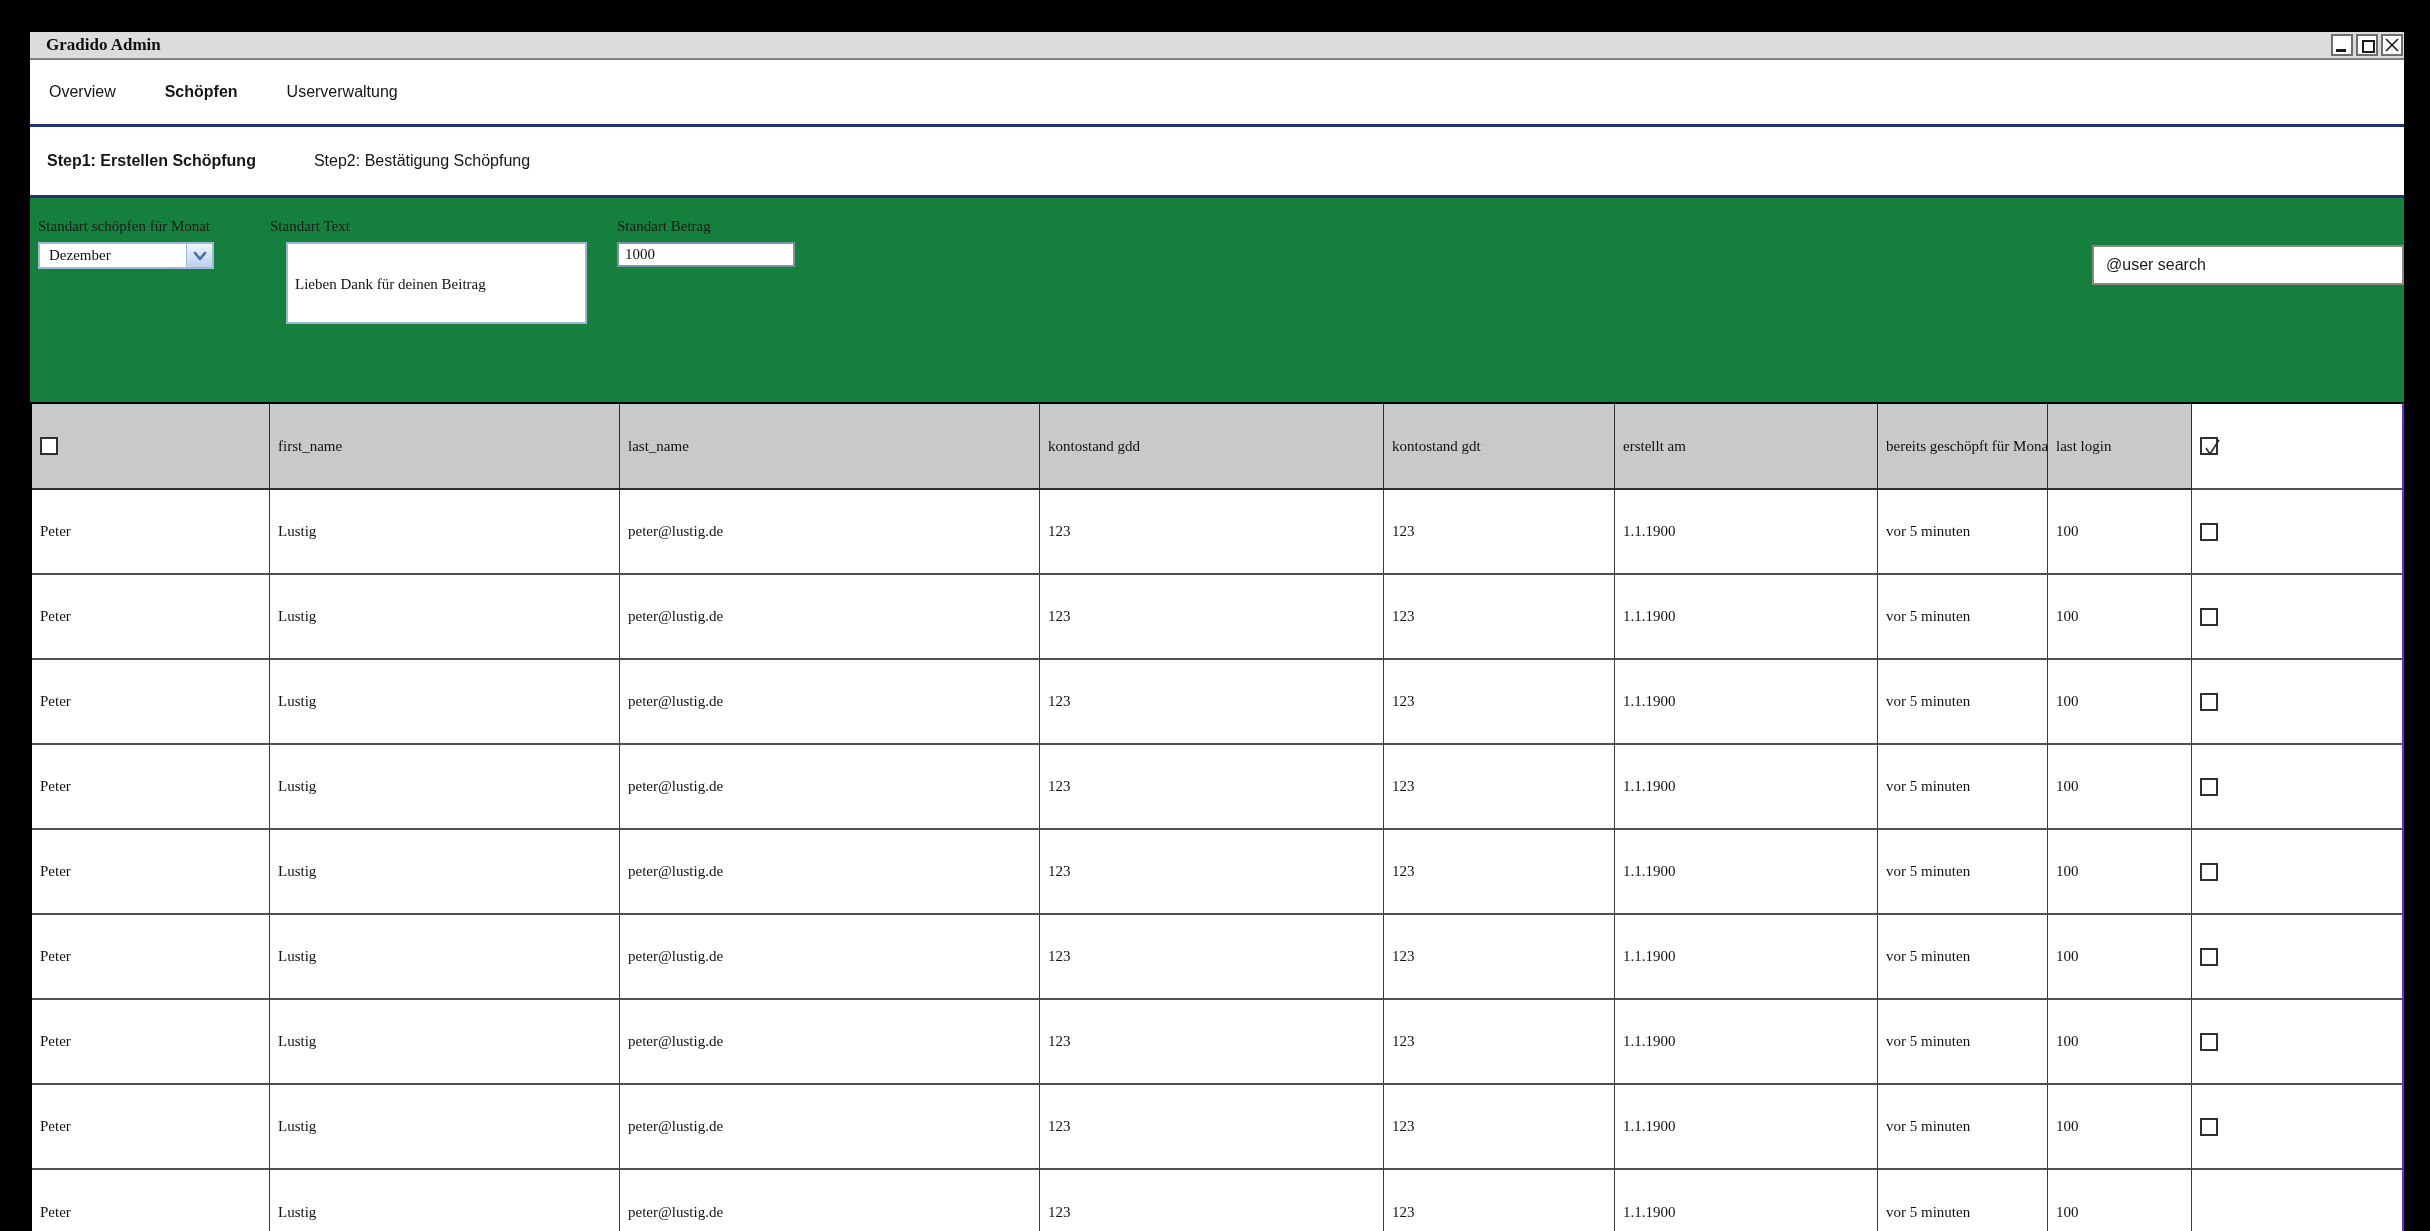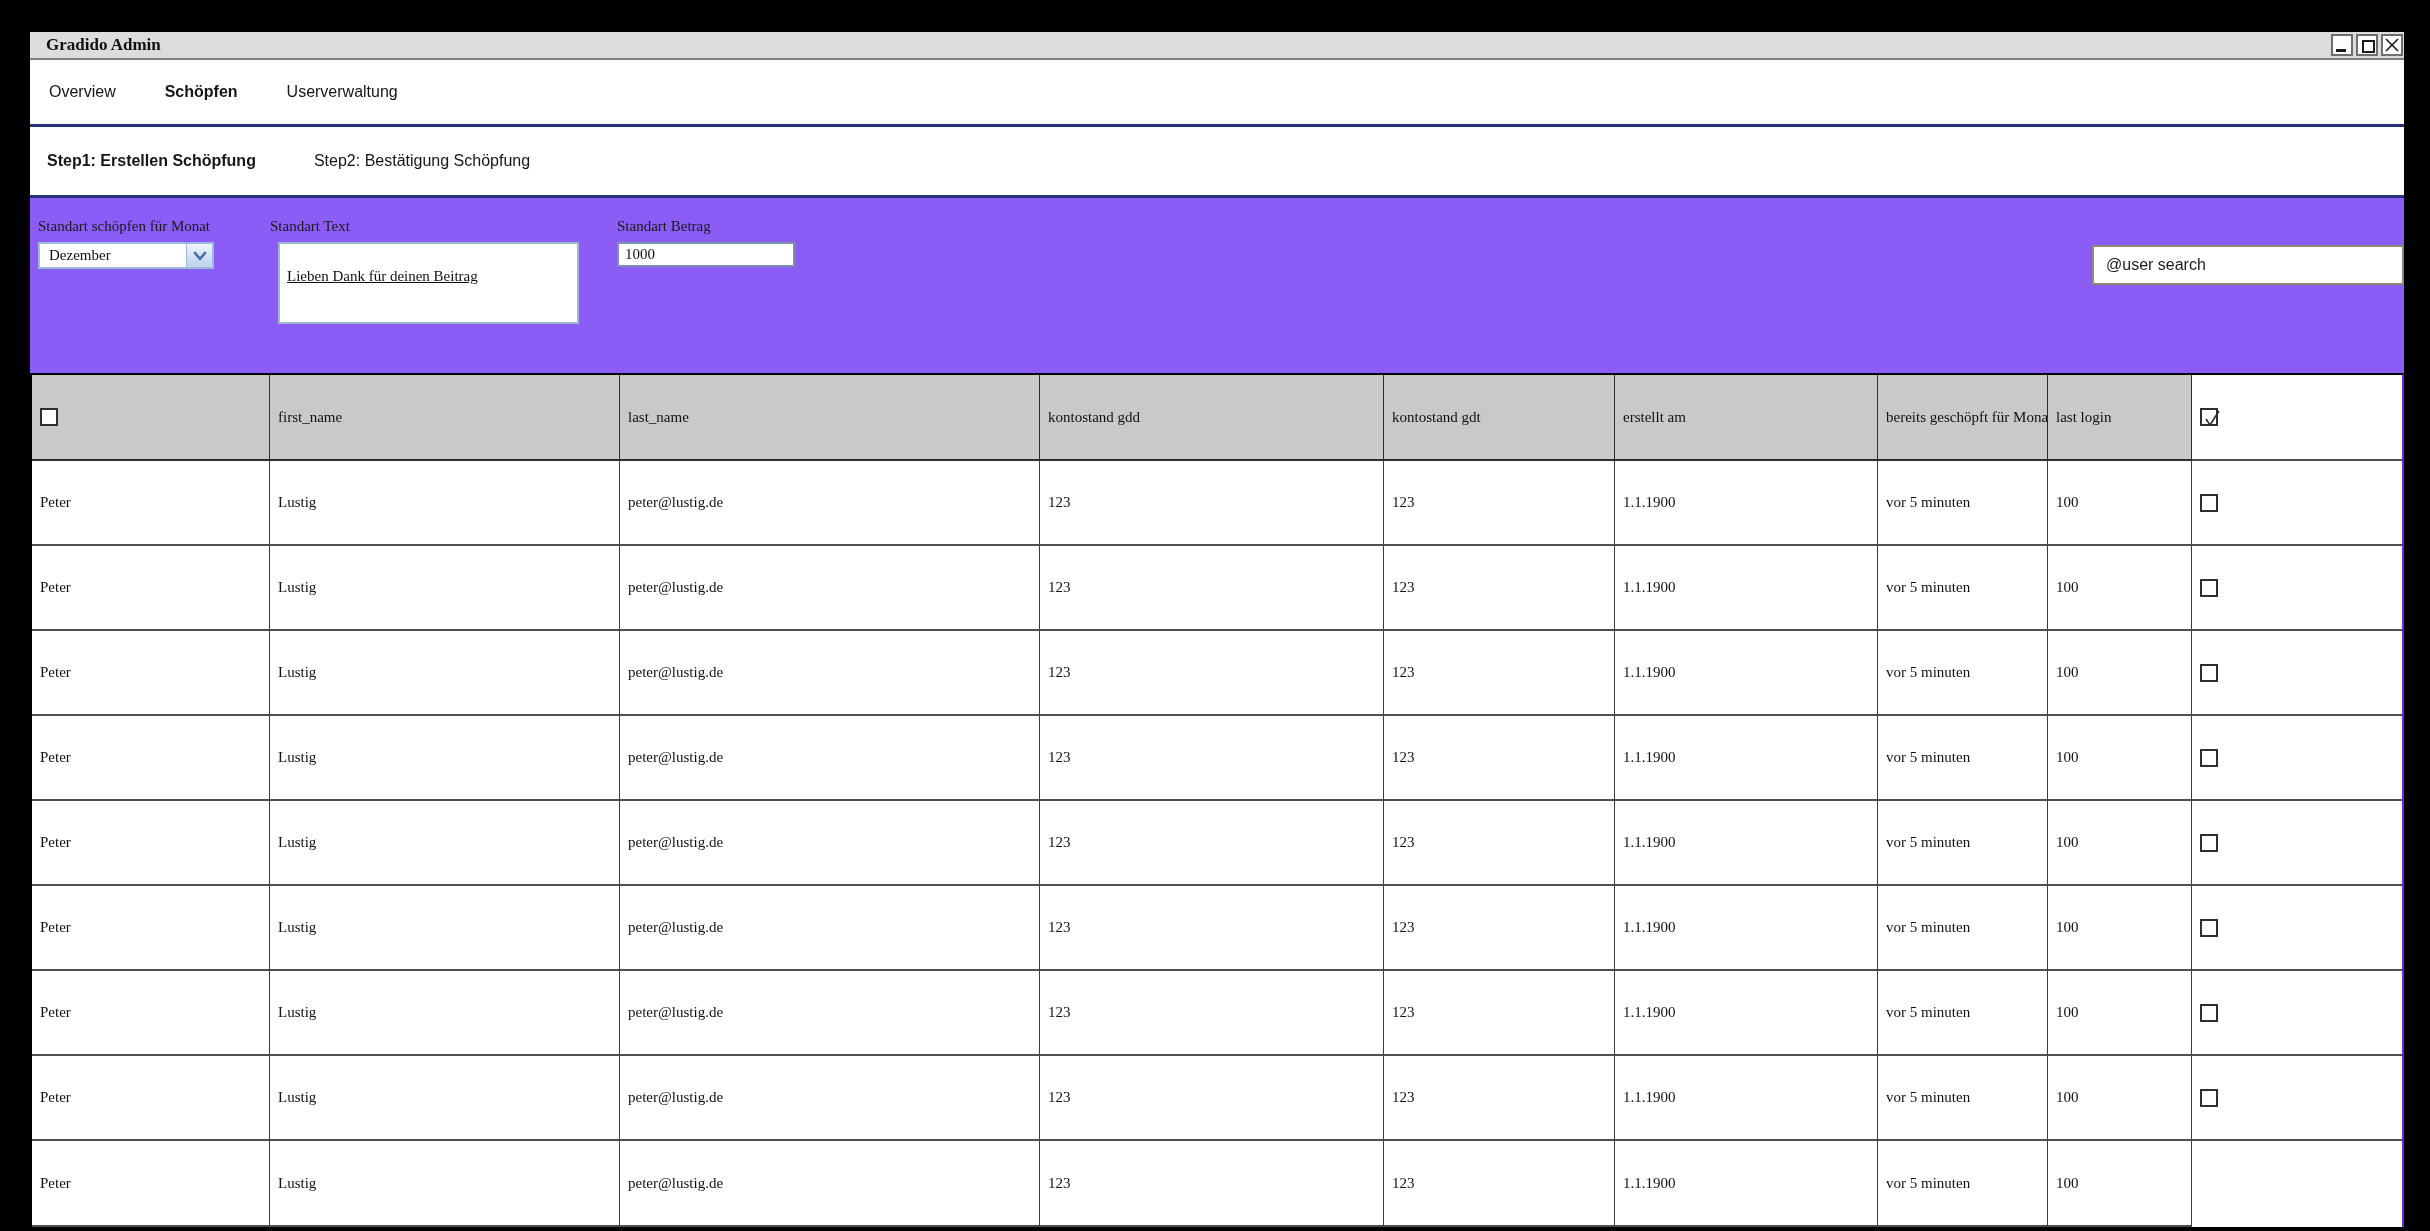--- a/index.html
+++ b/index.html
@@ -42,44 +42,44 @@
   }
   .steps-row {
     height: 71px; border-bottom: 3px solid #233272;
     display: flex; align-items: center; gap: 58px; padding-left: 17px;
     font-family: "Liberation Sans", sans-serif; font-size: 16px; color: #161616;
   }
   .tab, .step { cursor: pointer; white-space: nowrap; }
   .tab.active, .step.active { font-weight: bold; }
 
   
-  .form-area { position: relative; height: 175px; background: #8b5cf6; }
+  .form-area { position: relative; height: 204px; background: #15803d; }
   .field-label {
     position: absolute; font-size: 15px; color: #1a1a1a; white-space: nowrap;
     font-family: "Liberation Serif", serif;
   }
   .lbl-month  { left: 8px;   top: 20px; }
   .lbl-text   { left: 240px; top: 20px; }
   .lbl-amount { left: 587px; top: 20px; }
 
   .select-box {
     position: absolute; left: 8px; top: 44px; width: 176px; height: 27px;
     border: 2px solid #9db8d9; background: #fff; display: flex; align-items: stretch; cursor: pointer;
   }
   .select-value { flex: 1; display: flex; align-items: center; padding-left: 9px; font-size: 15px; color: #111; }
   .select-arrow {
     width: 26px; border-left: 1px solid #9db8d9;
     background: linear-gradient(#eef4fc, #bdd2ec);
     display: flex; align-items: center; justify-content: center;
   }
 
   .textarea-box {
-    position: absolute; left: 248px; top: 44px; width: 301px; height: 82px;
+    position: absolute; left: 256px; top: 44px; width: 301px; height: 82px;
     border: 2px solid #9fb6cf; background: #fff; font-size: 15px; color: #111;
-    padding: 24px 0 0 7px; cursor: text; text-decoration: underline;
+    padding: 32px 0 0 7px; cursor: text;
   }
 
   .amount-input {
     position: absolute; left: 587px; top: 44px; width: 178px; height: 25px;
     border: 2px solid #7a93a8; background: #fff; font-size: 15px; color: #111;
     font-family: "Liberation Serif", serif; padding-left: 6px; outline: none;
   }
 
   .search-input {
     position: absolute; right: 0; top: 47px; width: 312px; height: 40px;

